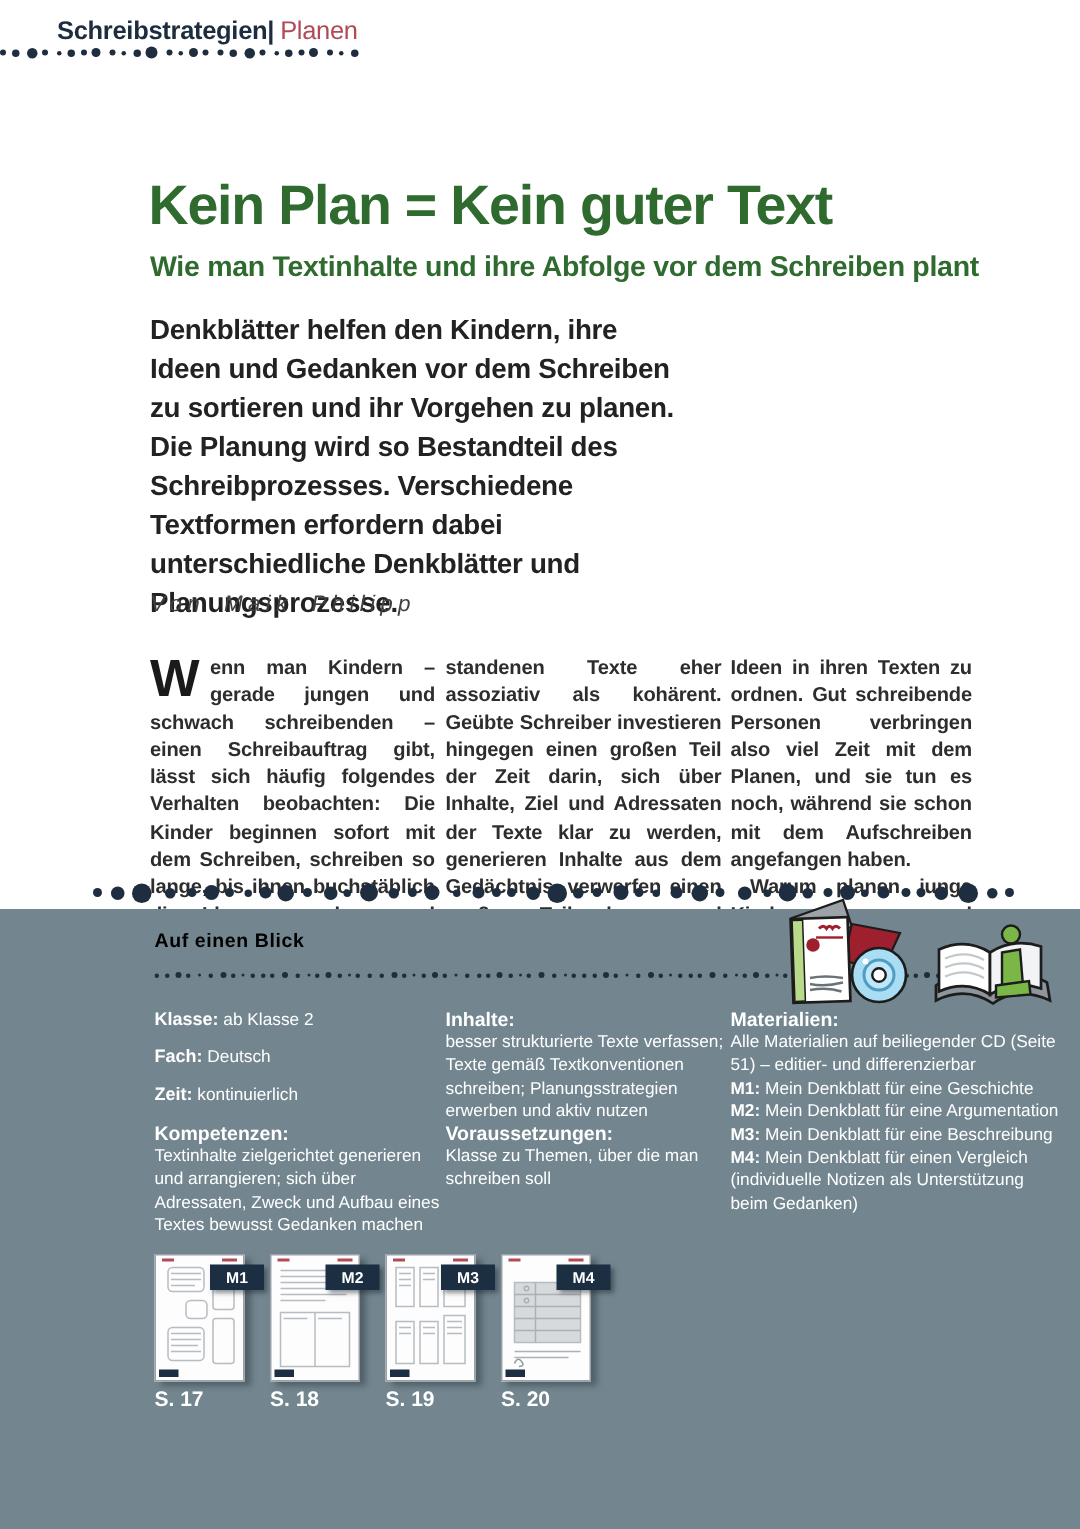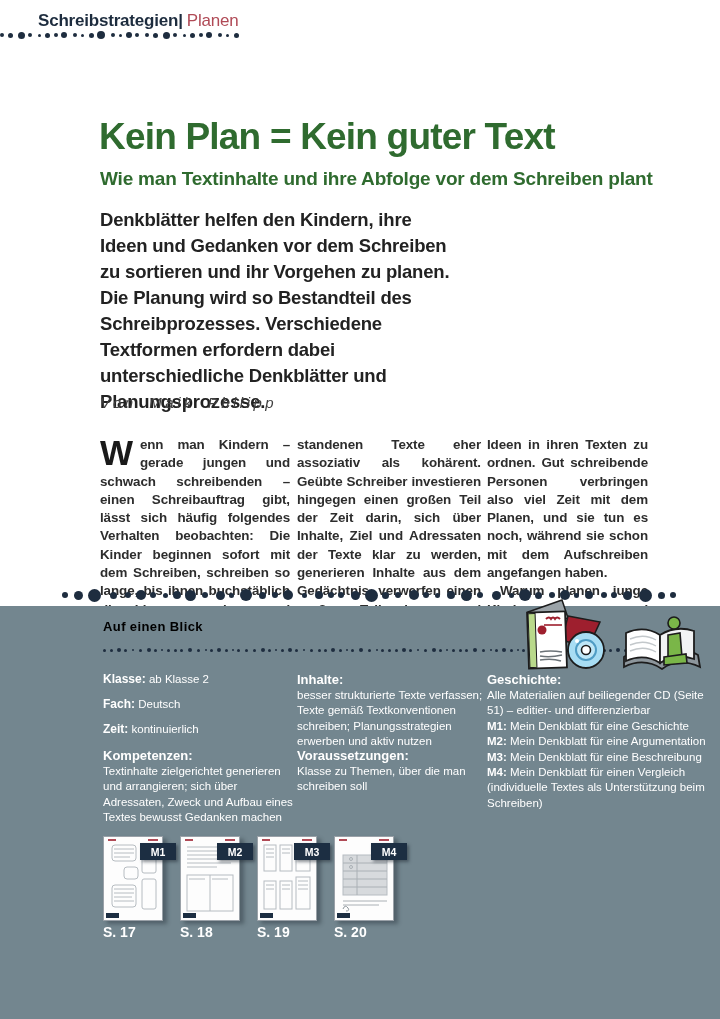--- a/index.html
+++ b/index.html
@@ -270,28 +270,28 @@
   <div class="ov field-row" style="top:697px;"><span class="lbl">Fach:</span> <span>Deutsch</span></div>
   <div class="ov field-row" style="top:722px;"><span class="lbl">Zeit:</span> <span>kontinuierlich</span></div>
   <div class="blk-label" style="left:103px;top:748px;">Kompetenzen:</div>
   <div class="blk-text" style="left:103px;top:764px;width:194px;">Textinhalte zielgerichtet generieren und arrangieren; sich über Adressaten, Zweck und Aufbau eines Textes bewusst Gedanken machen</div>
 
   <div class="blk-label" style="left:297px;top:672px;">Inhalte:</div>
   <div class="blk-text" style="left:297px;top:688px;width:194px;">besser strukturierte Texte verfassen; Texte gemäß Textkonventionen schreiben; Planungsstrategien erwerben und aktiv nutzen</div>
   <div class="blk-label" style="left:297px;top:748px;">Voraussetzungen:</div>
   <div class="blk-text" style="left:297px;top:764px;width:196px;">Klasse zu Themen, über die man schreiben soll</div>
 
-  <div class="blk-label" style="left:487px;top:672px;">Geschichte:</div>
+  <div class="blk-label" style="left:487px;top:672px;">Materialien:</div>
   <div class="blk-text" style="left:487px;top:688px;width:220px;">
     <div>Alle Materialien auf beiliegender CD (Seite 51) – editier- und differenzierbar</div>
     <div class="mat-line"><span class="mcode">M1:</span> <span>Mein Denkblatt für eine Geschichte</span></div>
     <div class="mat-line"><span class="mcode">M2:</span> <span>Mein Denkblatt für eine Argumentation</span></div>
     <div class="mat-line"><span class="mcode">M3:</span> <span>Mein Denkblatt für eine Beschreibung</span></div>
     <div class="mat-line"><span class="mcode">M4:</span> <span>Mein Denkblatt für einen Vergleich</span></div>
-    <div>(individuelle Textes als Unterstützung beim Schreiben)</div>
+    <div>(individuelle Notizen als Unterstützung beim Gedanken)</div>
   </div>
 
   <div class="thumb t1">
     <div class="sheet">
       <svg width="58" height="83" viewBox="0 0 58 83">
         <rect x="4" y="2" width="8" height="2" fill="#b04a56"></rect>
           <rect x="44" y="2" width="10" height="2" fill="#b04a56"></rect>
         <g fill="none" stroke="#b6bcc1" stroke-width="1">
           <rect x="8" y="8" width="24" height="16" rx="3"></rect>
             <rect x="38" y="8" width="14" height="28" rx="2"></rect>

